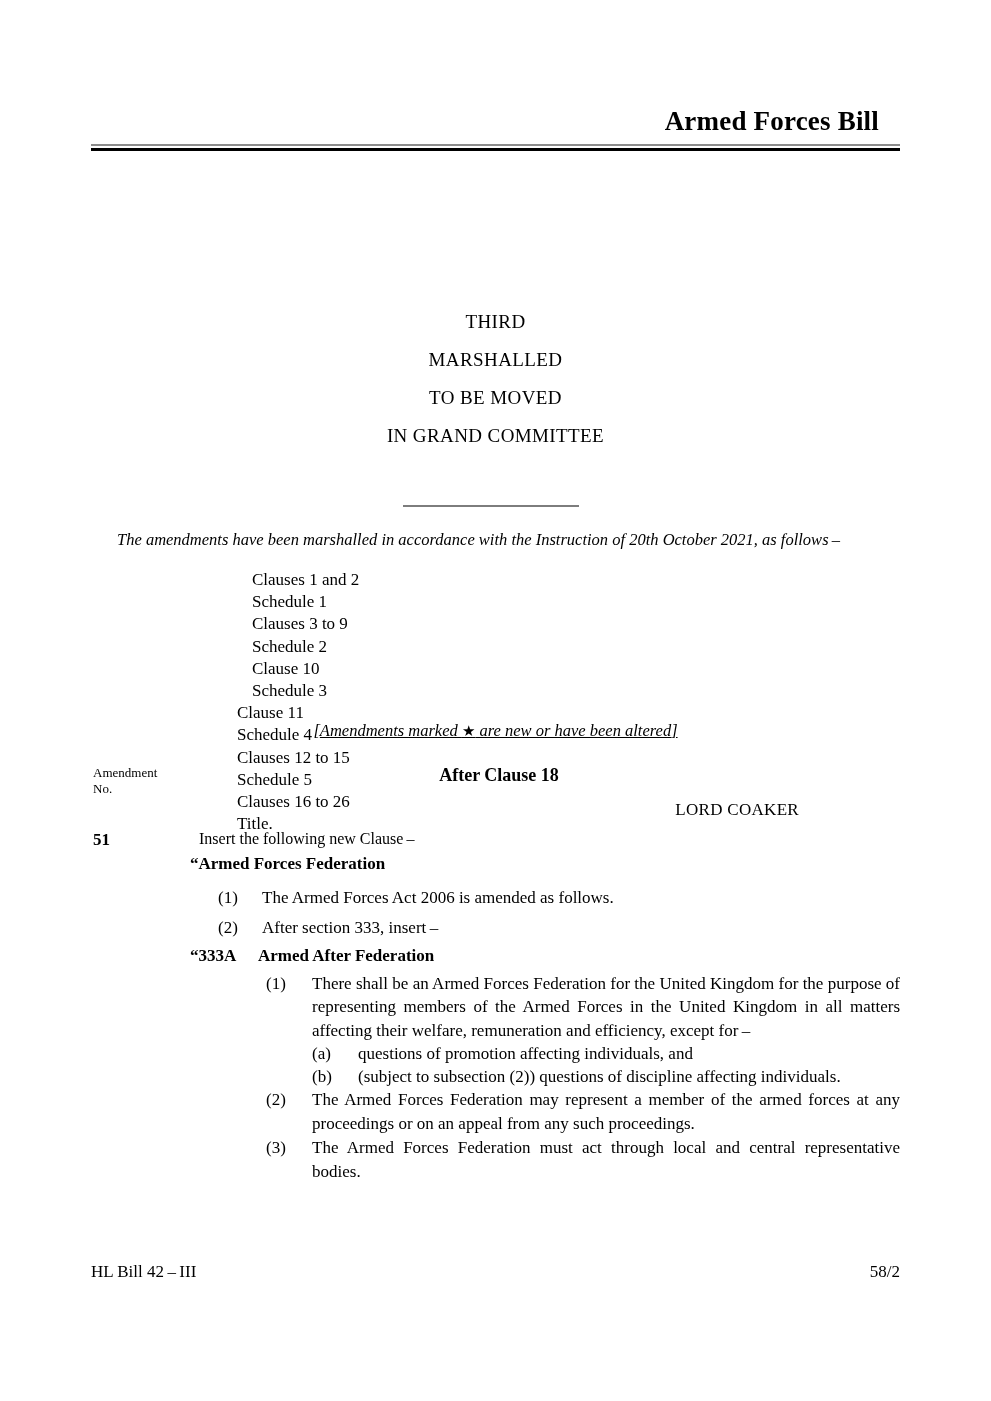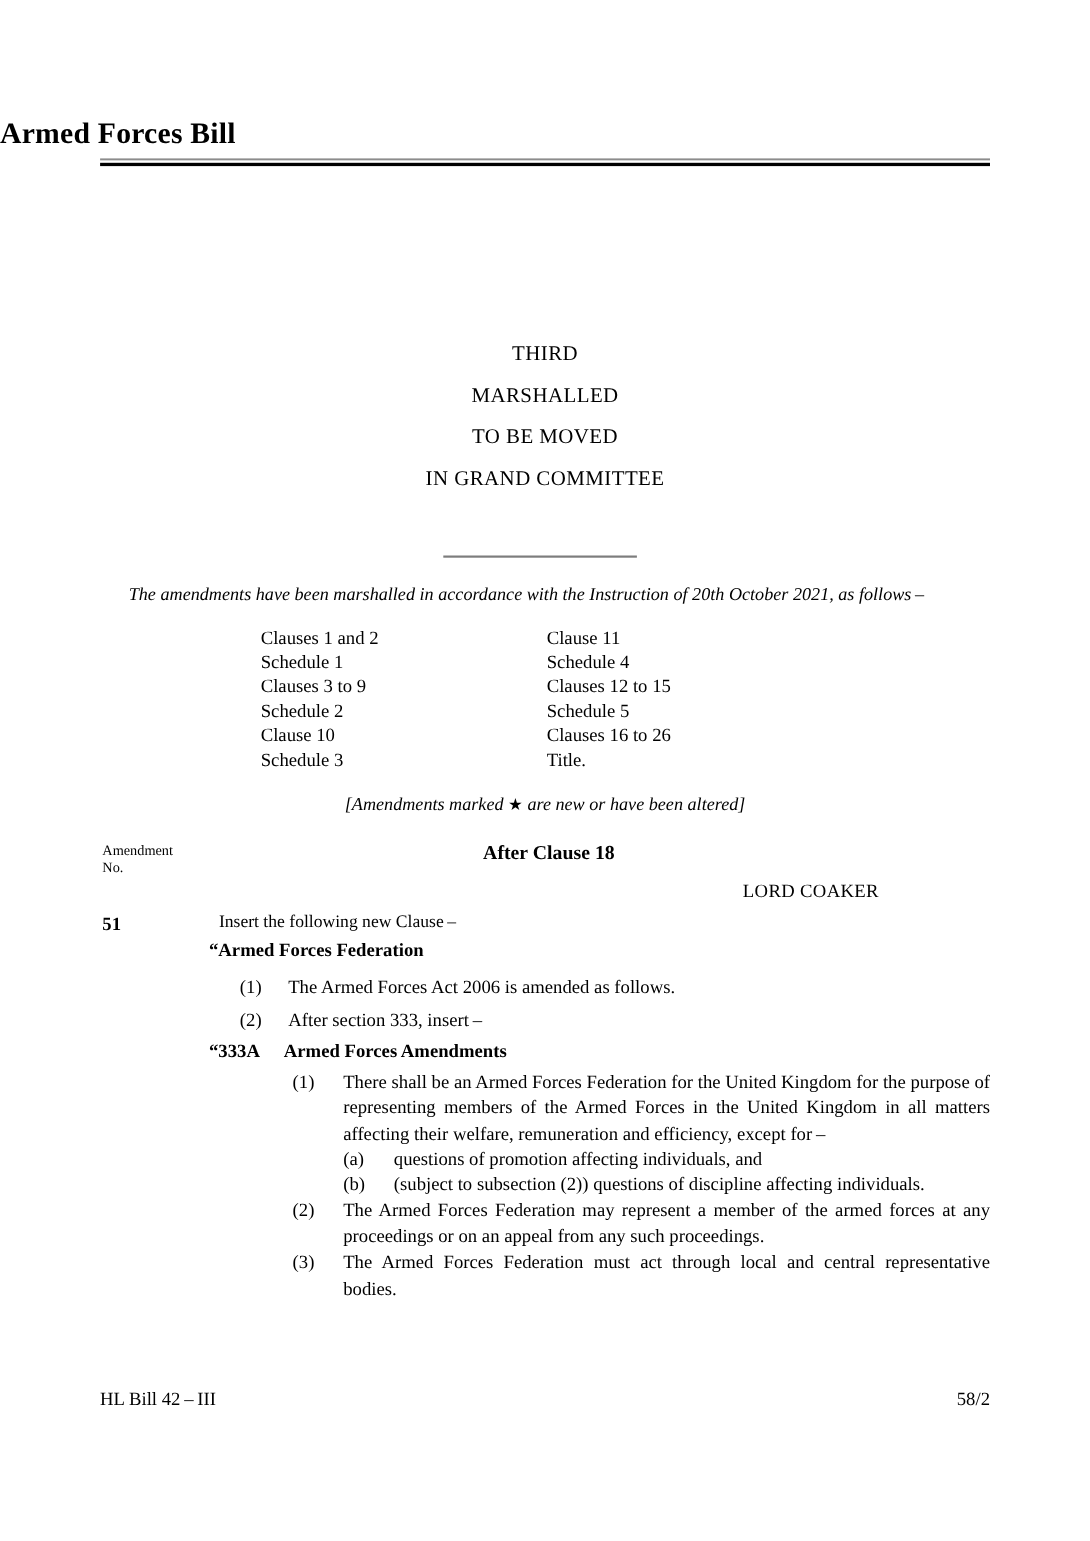--- a/index.html
+++ b/index.html
@@ -19,21 +19,21 @@
     background: #ffffff;
     overflow: hidden;
   }
 
   
   .doc-title {
     position: absolute;
     left: 0;
     top: 106px;
     width: 879px;
-    text-align: left;
+    text-align: right;
     font-size: 27px;
     font-weight: bold;
     letter-spacing: 0.2px;
   }
   .rule-double {
     position: absolute;
     left: 91px;
     top: 144px;
     width: 809px;
   }
@@ -91,32 +91,33 @@
     left: 237px;
     top: 569px;
     width: 520px;
     font-size: 17px;
     line-height: 22.2px;
   }
   .clause-columns .col {
     display: inline-block;
     vertical-align: top;
   }
-  .col-left { width: 260px; }
+  .col-left { width: 260px; margin-left: 15px; }
   .col-right { width: 260px; }
 
   
   .star-note {
     position: absolute;
     left: 0;
     top: 721px;
     width: 991px;
     text-align: center;
     font-size: 16.5px;
     font-style: italic;
+    text-decoration: underline;
   }
   .star-note .star {
     font-style: normal;
     font-size: 15px;
   }
 
   
   .amend-label {
     position: absolute;
     left: 93px;
@@ -324,21 +325,21 @@
       <span class="marker">(1)</span>
       <span>The Armed Forces Act 2006 is amended as follows.</span>
     </div>
     <div class="sub-item nojustify">
       <span class="marker">(2)</span>
       <span>After section 333, insert –</span>
     </div>
   </div>
 
   <div class="section-heading">
-    <span class="secnum">“333A</span><span>Armed Forces Amendments</span>
+    <span class="secnum">“333A</span><span>Armed After Federation</span>
   </div>
 
   <div class="section-body">
 
     <div class="s-item">
       <span class="marker">(1)</span>
       <span>There shall be an Armed Forces Federation for the United Kingdom for the purpose of representing members of the Armed Forces in the United Kingdom in all matters affecting their welfare, remuneration and efficiency, except for –</span>
     </div>
 
     <div class="sub-sub-list">

